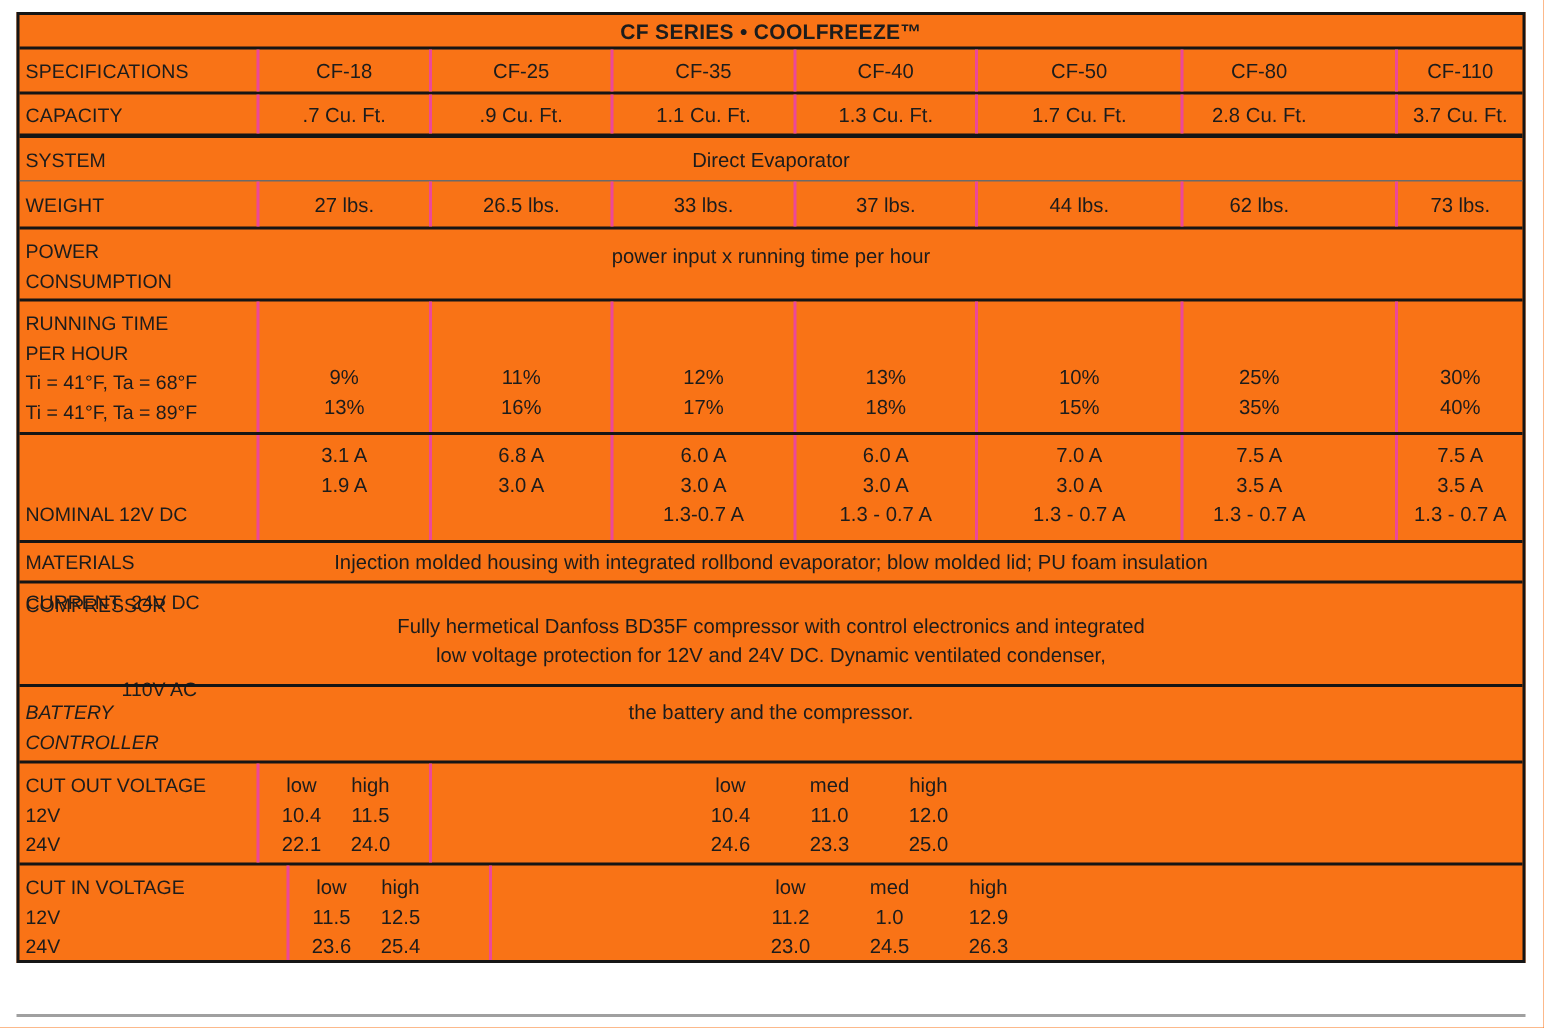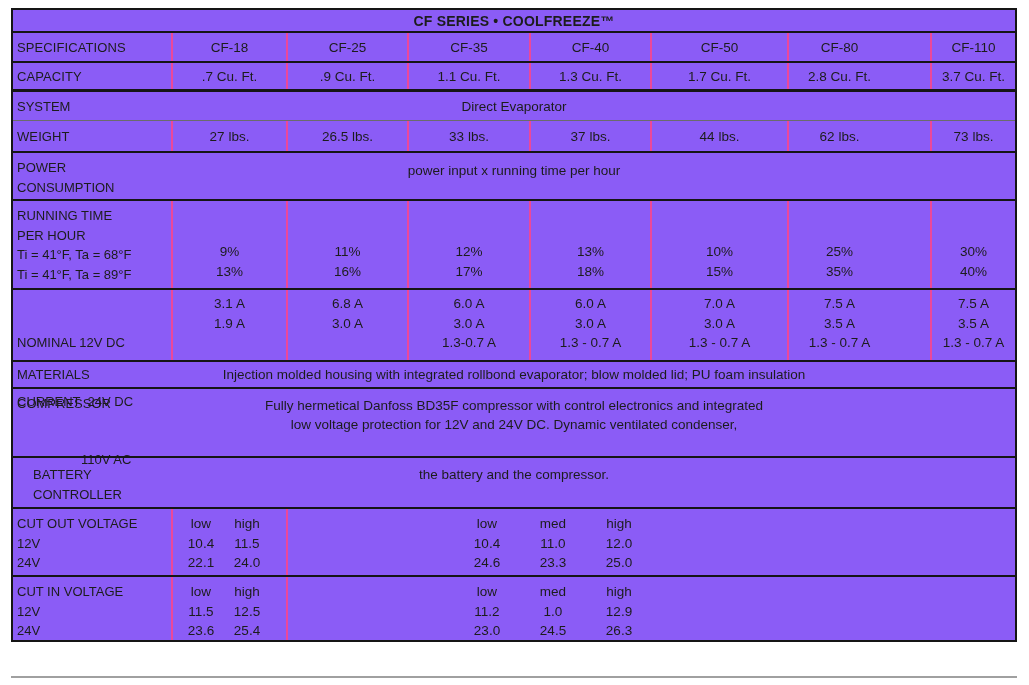--- a/index.html
+++ b/index.html
@@ -4,21 +4,21 @@
 <style>
   html,body{margin:0;padding:0;}
   body{
     width:1029px;height:685px;background:#ffffff;
     font-family:"Liberation Sans","DejaVu Sans",sans-serif;
     color:#1c1c1c;position:relative;overflow:hidden;
     -webkit-font-smoothing:antialiased;
   }
   .spec-table{
     position:absolute;left:11px;top:8px;width:1006px;
-    border:2.5px solid #151515;box-sizing:border-box;background:#8b5cf6;
+    border:2.5px solid #151515;box-sizing:border-box;background:#f97316;
   }
   .row{display:flex;position:relative;box-sizing:border-box;border-bottom:2px solid #151515;font-size:13.5px;}
   .row *{box-sizing:border-box;}
   .c{border-left:2px solid #ec4899;}
   .w-label{width:158px;}
   .w0{width:115px;}.w1{width:121px;}.w2{width:122px;}.w3{width:121px;}.w4{width:137px;}.w5{width:103px;}.w6{flex:1;margin-left:40px;}
   .lbl{padding-left:4px;display:flex;align-items:center;font-size:13px;letter-spacing:.1px;}
   .vc{display:flex;align-items:center;justify-content:center;text-align:center;}
 
   .r-title{height:23px;align-items:center;justify-content:center;font-weight:bold;font-size:14px;letter-spacing:.2px;}
@@ -27,38 +27,38 @@
   .r-system{height:29px;border-bottom:1px solid #6b6b6b;}
   .r-temp{height:29px;border-bottom:1.5px solid #333;}
   .r-weight{height:32px;}
   .r-power{height:48px;}
   .r-running{height:89px;}
   .r-nominal{height:72px;}
   .r-materials{height:27px;}
   .r-compressor{height:69px;}
   .r-battery{height:51px;}
   .r-cutout{height:68px;}
-  .r-cutin{height:63px;border-bottom:none;}
+  .r-cutin{height:63px;border-bottom:none;gap:20px;}
 
   .abs-lbl{position:absolute;left:4px;top:0;bottom:0;display:flex;align-items:center;font-size:13px;}
   .span-val{width:100%;display:flex;align-items:center;justify-content:center;text-align:center;}
 
   .p-lbl{position:absolute;left:4px;top:5px;line-height:20px;font-size:13px;}
   .p-val{position:absolute;left:0;right:0;bottom:21px;text-align:center;}
 
   .rt-lbl{padding:5px 0 0 4px;line-height:19.5px;font-size:13px;display:block;}
   .rt-cell{display:flex;flex-direction:column;justify-content:flex-end;padding-bottom:7px;text-align:center;line-height:19.5px;}
 
   .nom-lbl{padding:4px 0 0 4px;line-height:19.5px;font-size:13px;display:block;white-space:pre;}
   .nom-l3{margin-left:64px;}
   .nom-cell{padding-top:4px;text-align:center;line-height:19.5px;}
   .nl{height:19.5px;}
 
-  .cmp-val{width:100%;padding-top:7px;line-height:19px;text-align:center;}
-  .bat-lbl{position:absolute;left:20px;top:7px;line-height:19.5px;font-size:13px;}
+  .cmp-val{width:100%;padding-top:7px;line-height:19px;text-align:center;margin-top:12px;}
+  .bat-lbl{position:absolute;left:4px;top:7px;line-height:19.5px;font-size:13px;font-style:italic;}
   .bat-val{width:100%;padding-top:7px;line-height:19.5px;text-align:center;}
 
   .cut-lbl{padding:5px 0 0 4px;line-height:19.5px;font-size:13px;display:block;}
   .cut-g1{width:115px;padding:5px 0 0 5px;line-height:19.5px;}
   .cut-g2{flex:1;padding:5px 0 0 166px;line-height:19.5px;}
   .m46{display:inline-block;width:46px;text-align:center;}
   .m66{display:inline-block;width:66px;text-align:center;}
 
   .shadow-line{position:absolute;left:11px;top:676px;width:1006px;height:1.5px;background:#a0a0a0;}
 </style>

